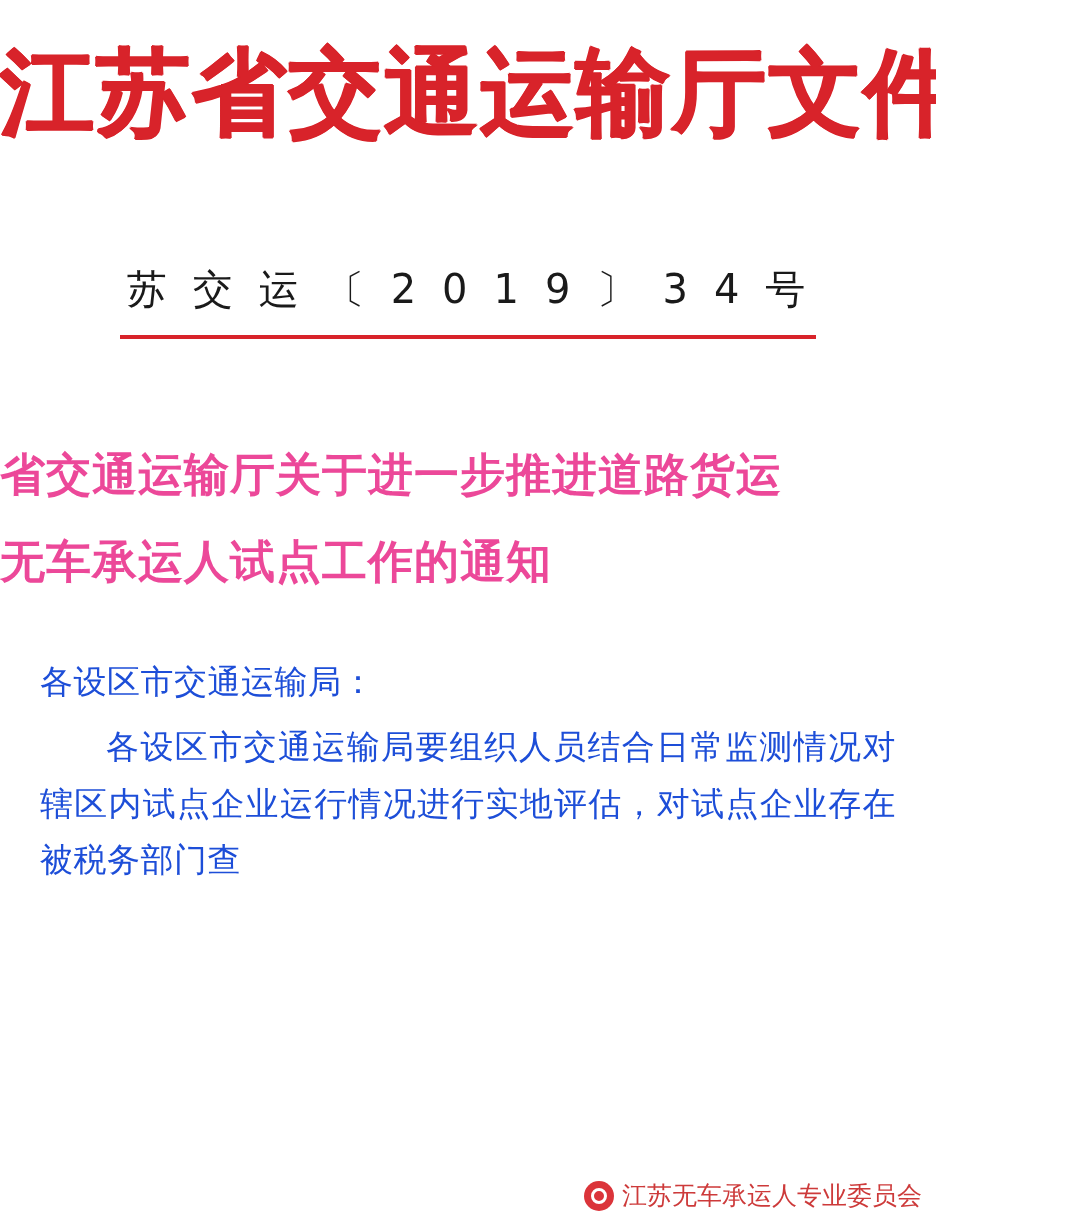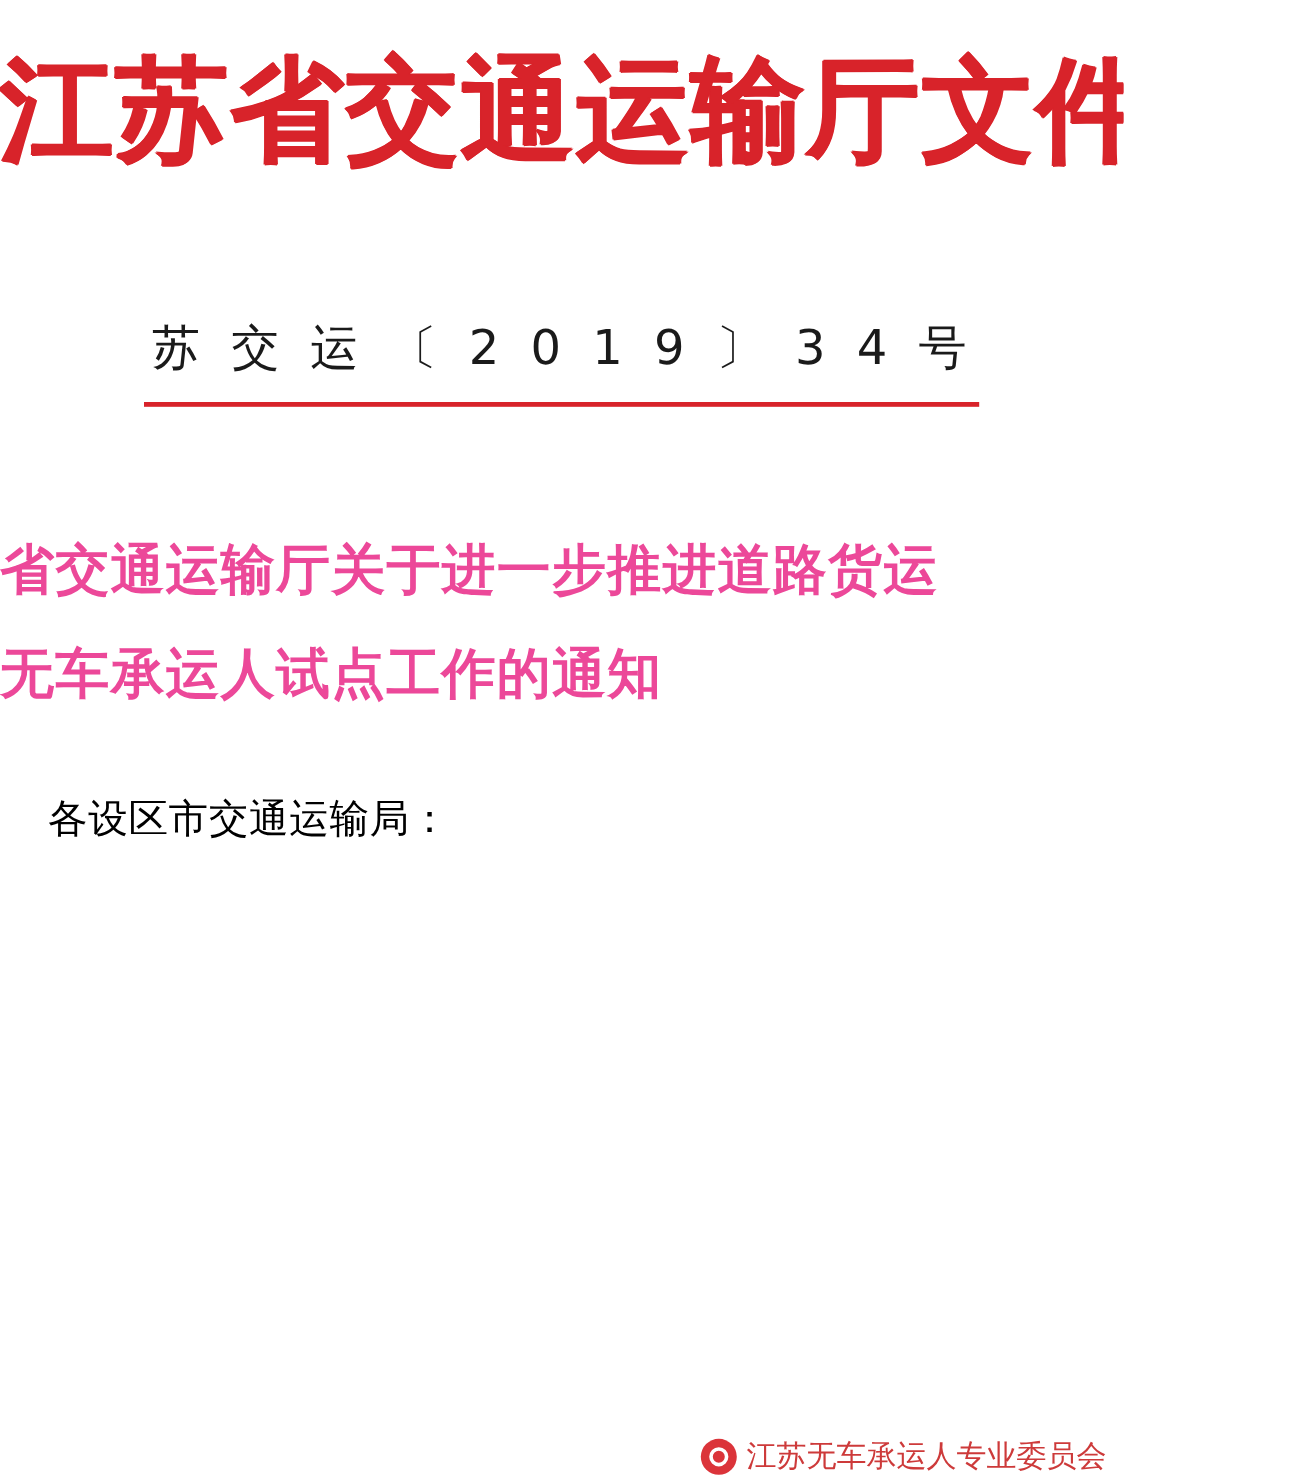--- a/index.html
+++ b/index.html
@@ -62,39 +62,39 @@
     font-weight: bold;
     color: #ec4899;
     line-height: 1.95;
     letter-spacing: 1px;
   }
   .body-block {
     margin: 48px 40px 0 40px;
     font-family: "DejaVu Sans", sans-serif;
     font-size: 33px;
     line-height: 1.72;
-    color: #000000;
+    color: #1d4ed8;
     letter-spacing: 0.5px;
   }
   .salutation {
     margin-bottom: 8px;
   }
   .para {
     text-indent: 66px;
     margin-top: 6px;
     text-align: justify;
   }
   .subhead {
     text-indent: 66px;
     margin-top: 6px;
   }
   .watermark {
     position: absolute;
     right: 14px;
-    bottom: 0;
+    bottom: 18px;
     display: flex;
     align-items: center;
     gap: 8px;
     opacity: 0.92;
   }
   .wm-logo {
     width: 30px;
     height: 30px;
     border-radius: 50%;
     background: #d8232a;
@@ -132,20 +132,21 @@
     <div class="redline"></div>
   </div>
 
   <div class="title-block">
     <div>省交通运输厅关于进一步推进道路货运</div>
     <div>无车承运人试点工作的通知</div>
   </div>
 
   <div class="body-block">
     <div class="salutation">各设区市交通运输局：</div>
+    <div class="para">各设区市交通运输局要组织人员结合日常监测情况对辖区内试点企业运行情况进行实地评估，对试点企业存在被税务部门查</div>
   </div>
 
   <div class="watermark">
     <span class="wm-logo"></span>
     <span class="wm-text">江苏无车承运人专业委员会</span>
   </div>
 
 </div>
 
 </body></html>

